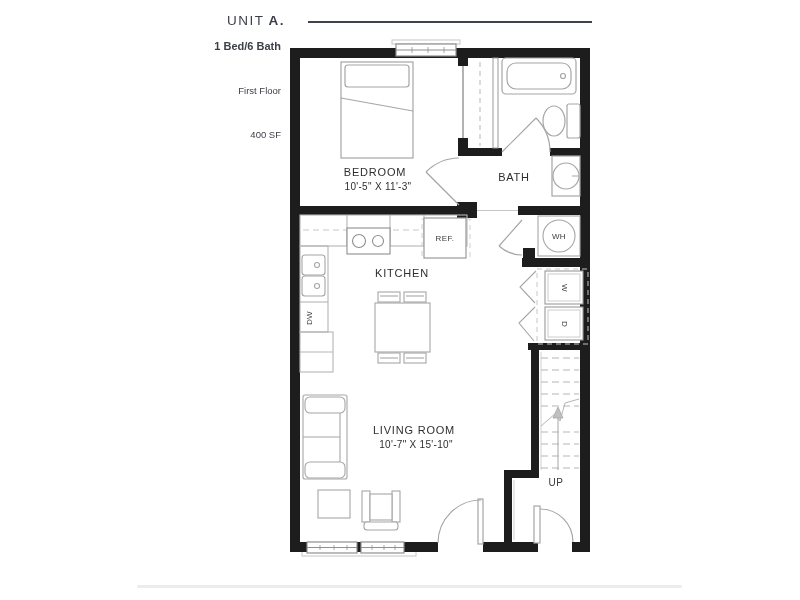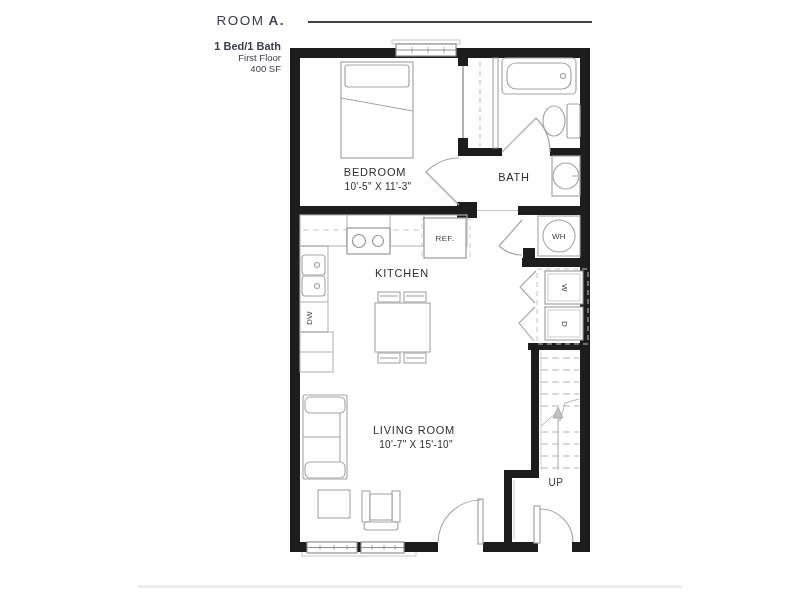--- a/index.html
+++ b/index.html
@@ -6,39 +6,39 @@
   body{width:800px;height:600px;position:relative;overflow:hidden;
        font-family:"Liberation Sans",sans-serif;}
   .unit-title{position:absolute;top:13px;right:515px;font-size:13.5px;
       letter-spacing:1.5px;color:#3b3f48;white-space:nowrap;}
   .unit-title .prefix{font-weight:400;}
   .unit-title .letter{font-weight:700;margin-left:4px;}
   .header-line{position:absolute;left:308px;top:21px;width:284px;height:1.5px;
       background:#3f434c;}
   .specs{position:absolute;top:40px;right:519px;text-align:right;color:#3b3f48;}
   .specs .beds{font-weight:700;font-size:11px;line-height:12px;}
-  .specs .sub{font-weight:400;font-size:9.5px;line-height:11px;}
+  .specs .sub{font-weight:400;font-size:9.5px;line-height:11px;margin-top:33px;}
   .footer-line{position:absolute;left:137px;top:585px;width:545px;height:3px;
       background:#ececec;border-radius:2px;}
   svg{position:absolute;left:0;top:0;}
   svg text{font-family:"Liberation Sans",sans-serif;fill:#2e2e2e;}
   .room-label{font-size:11px;letter-spacing:0.8px;}
   .dim-label{font-size:10px;letter-spacing:0.3px;}
   .small-label{font-size:8px;letter-spacing:0.4px;fill:#3a3a3a;}
   .up-label{font-size:10px;letter-spacing:0.5px;fill:#3a3a3a;}
 </style>
 </head>
 <body>
 
 <div class="unit-title">
-  <span class="prefix">ROOM</span><span class="letter">A.</span>
+  <span class="prefix">UNIT</span><span class="letter">A.</span>
 </div>
 <div class="header-line"></div>
 <div class="specs">
-  <div class="beds">1 Bed/1 Bath</div>
+  <div class="beds">1 Bed/6 Bath</div>
   <div class="sub">First Floor</div>
   <div class="sub">400 SF</div>
 </div>
 
 <svg width="800" height="600" viewBox="0 0 800 600">
 
   <g stroke="#c6c6c6" fill="none" stroke-width="1">
     <rect x="392" y="40" width="68" height="4"></rect>
     <rect x="302" y="551" width="114" height="5"></rect>
     <line x1="475" y1="210.5" x2="518" y2="210.5"></line>

